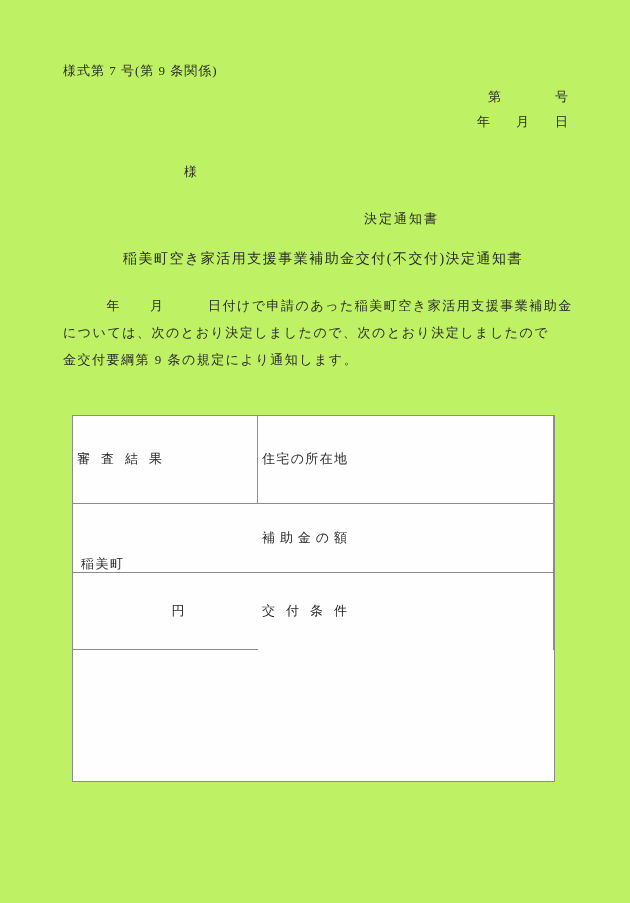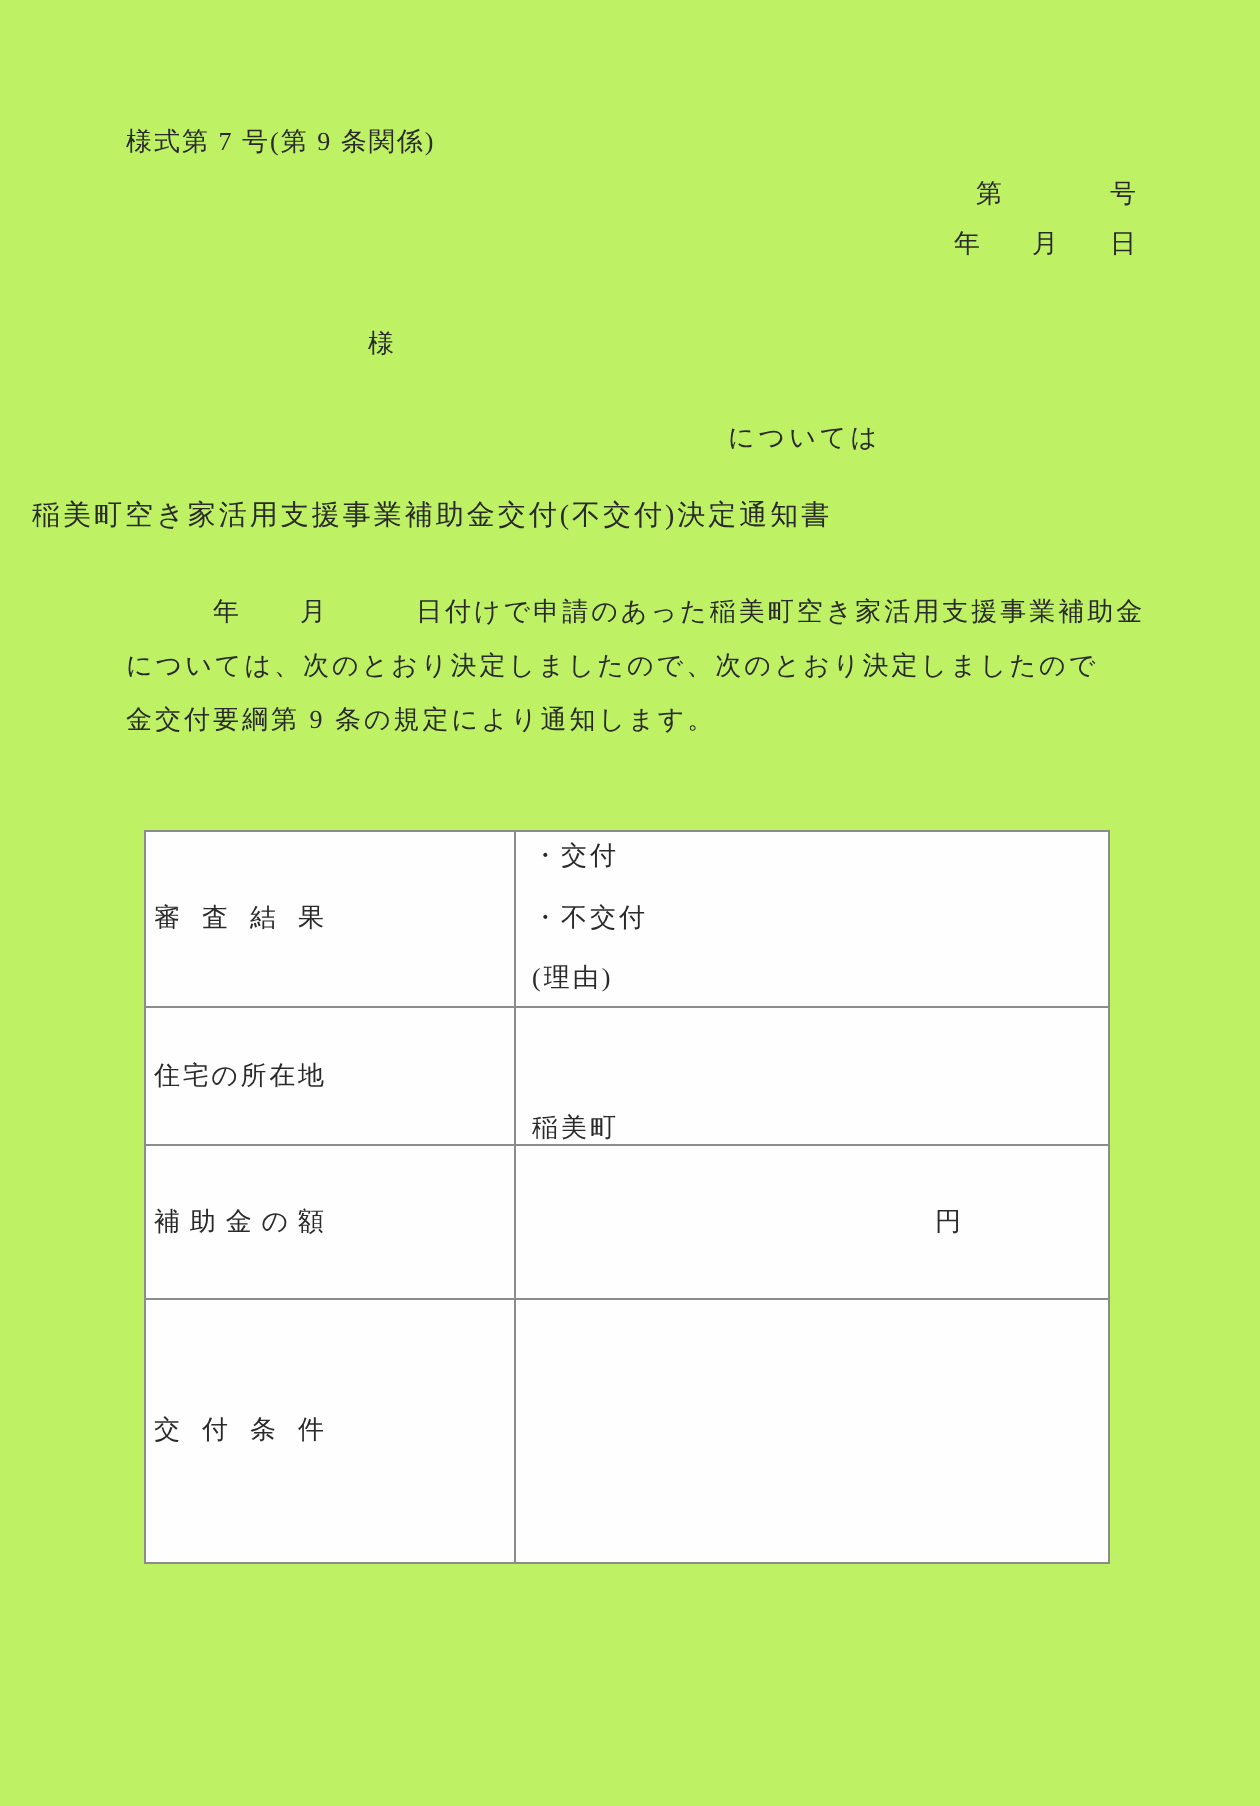--- a/index.html
+++ b/index.html
@@ -22,21 +22,21 @@
   .form-number { left: 63px; top: 64px; letter-spacing: 1px; white-space: pre; }
 
   .doc-number-line { left: 488px; top: 90px; width: 80px; display: flex; justify-content: space-between; }
   .date-line { left: 477px; top: 115px; width: 91px; display: flex; justify-content: space-between; }
 
   .addressee { left: 184px; top: 165px; }
   .sender { left: 364px; top: 212px; letter-spacing: 2px; }
 
   .doc-title {
     left: 0; top: 251px; width: 630px;
-    text-align: left;
+    text-align: center;
     font-size: 14px;
     letter-spacing: 1.5px;
     white-space: pre;
     padding-left: 16px;
   }
 
   .body-text { left: 63px; top: 292px; width: 510px; }
   .body-text .line {
     line-height: 27px;
     letter-spacing: 1.5px;
@@ -99,44 +99,39 @@
   </div>
 
   <div class="abs date-line">
     <span>年</span>
     <span>月</span>
     <span>日</span>
   </div>
 
   <div class="abs addressee">様</div>
 
-  <div class="abs sender">については</div>
+  <div class="abs sender">決定通知書</div>
 
   <div class="abs doc-title">稲美町空き家活用支援事業補助金交付(不交付)決定通知書</div>
 
   <div class="abs body-text">
     <div class="line">　　　年　　月　　　日付けで申請のあった稲美町空き家活用支援事業補助金</div>
     <div class="line">については、次のとおり決定しましたので、次のとおり決定しましたので</div>
     <div class="line">金交付要綱第 9 条の規定により通知します。</div>
   </div>
 
   <div class="abs notice-table">
 
     <div class="cell label-cell">
       <span class="char-justify">
           <span>審</span>
           <span>査</span>
           <span>結</span>
           <span>果</span>
         </span>
-    </div>
-    <div class="cell value-col value-cell value-list">
-      <div>・交付</div>
-      <div>・不交付</div>
-      <div>(理由)</div>
     </div>
 
     <div class="cell label-cell">
       <span class="char-justify">
           <span>住</span>
           <span>宅</span>
           <span>の</span>
           <span>所</span>
           <span>在</span>
           <span>地</span>

